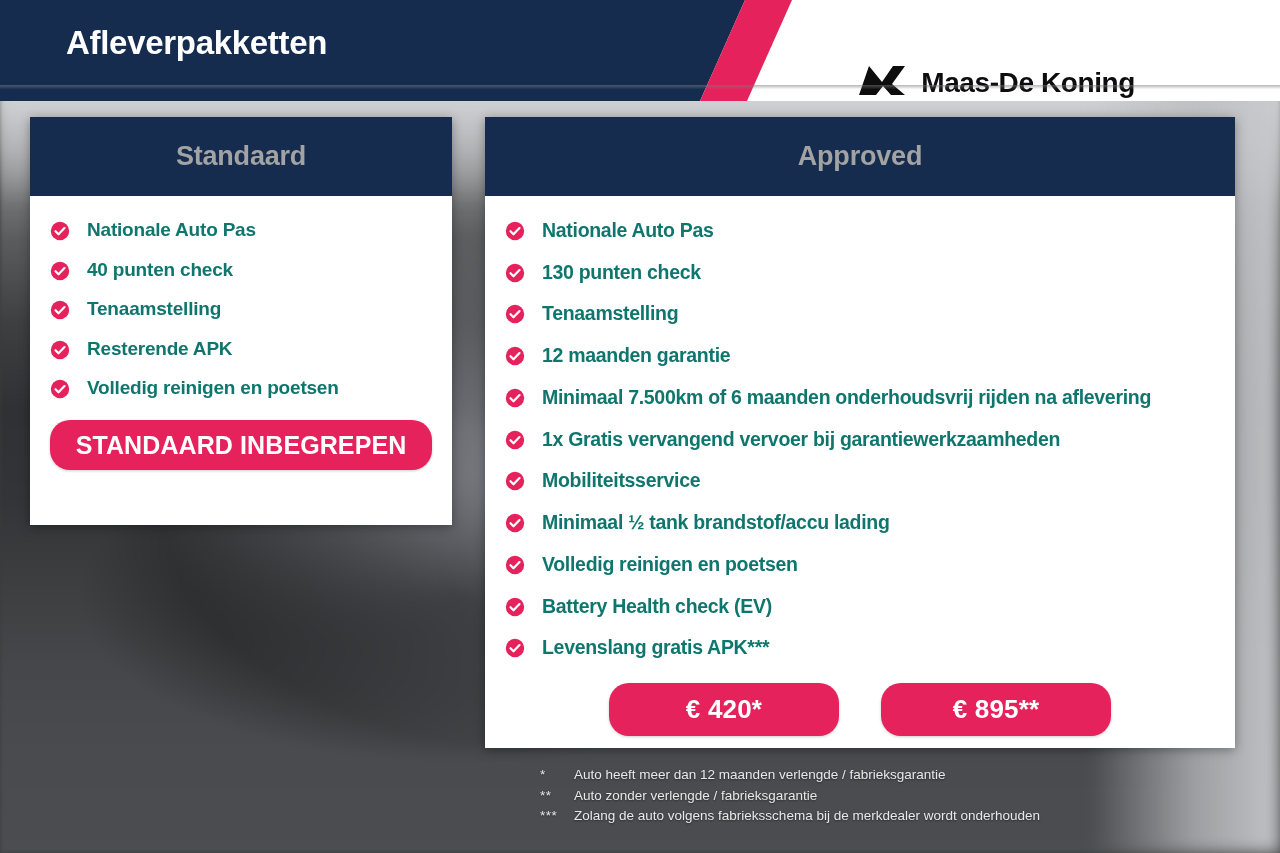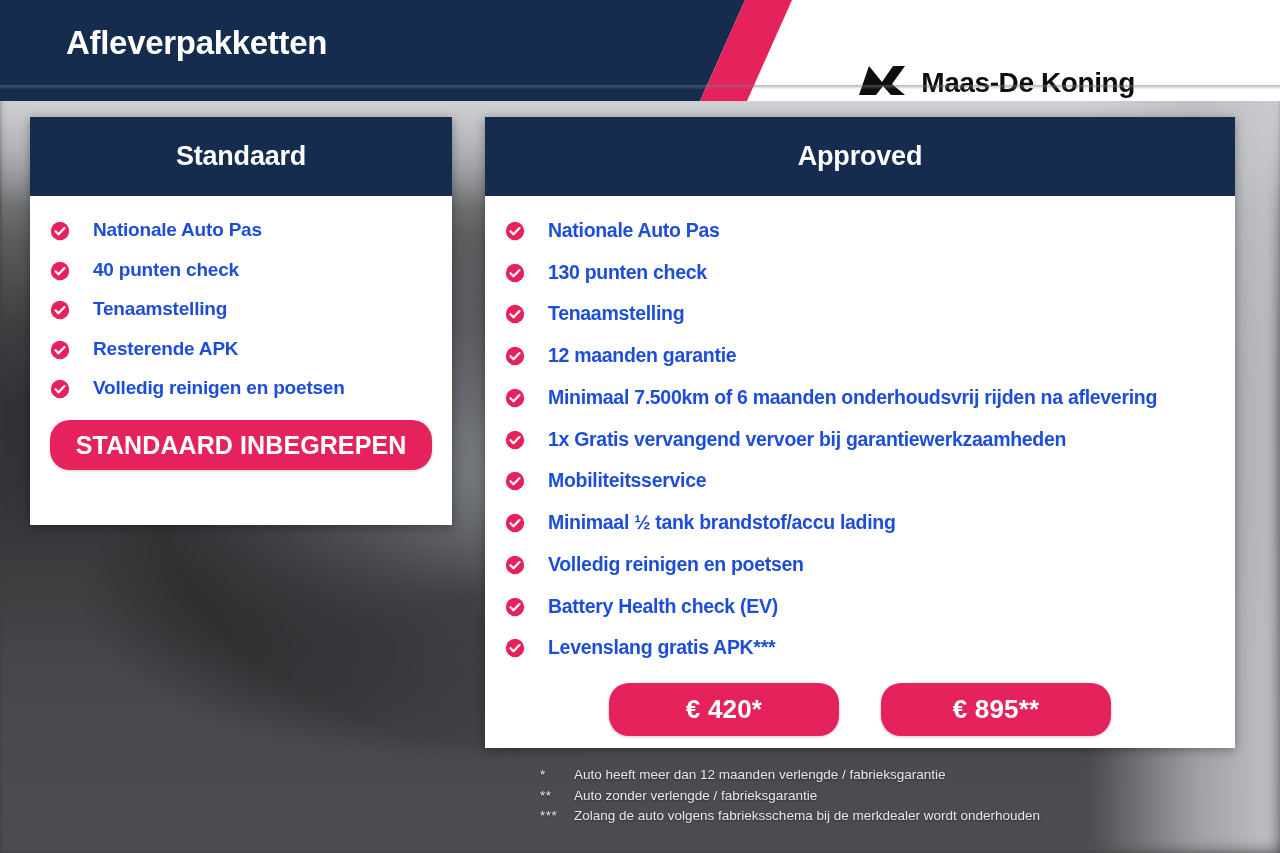--- a/index.html
+++ b/index.html
@@ -117,21 +117,21 @@
 
   
   .card {
     position: absolute;
     z-index: 2;
     background: #ffffff;
     box-shadow: 0 2px 10px rgba(0,0,0,0.35);
   }
   .card-header {
     background: #152c4e;
-    color: #ffffff;
+    color: #a3a3a3;
     display: flex;
     align-items: center;
     justify-content: center;
     font-size: 27px;
     font-weight: bold;
     letter-spacing: -0.2px;
   }
   .card-body {
     padding: 0;
   }
@@ -146,22 +146,22 @@
 
   
   ul.feature-list {
     list-style: none;
     margin: 0;
     padding: 0;
   }
   ul.feature-list li {
     display: flex;
     align-items: flex-start;
-    gap: 23px;
-    color: #1d4ed8;
+    gap: 17px;
+    color: #0f766e;
     font-weight: bold;
   }
   #card-standaard ul.feature-list li {
     font-size: 19px;
     line-height: 1.0;
     margin-bottom: 18.5px;
     letter-spacing: -0.2px;
   }
   #card-approved ul.feature-list li {
     font-size: 19.5px;

